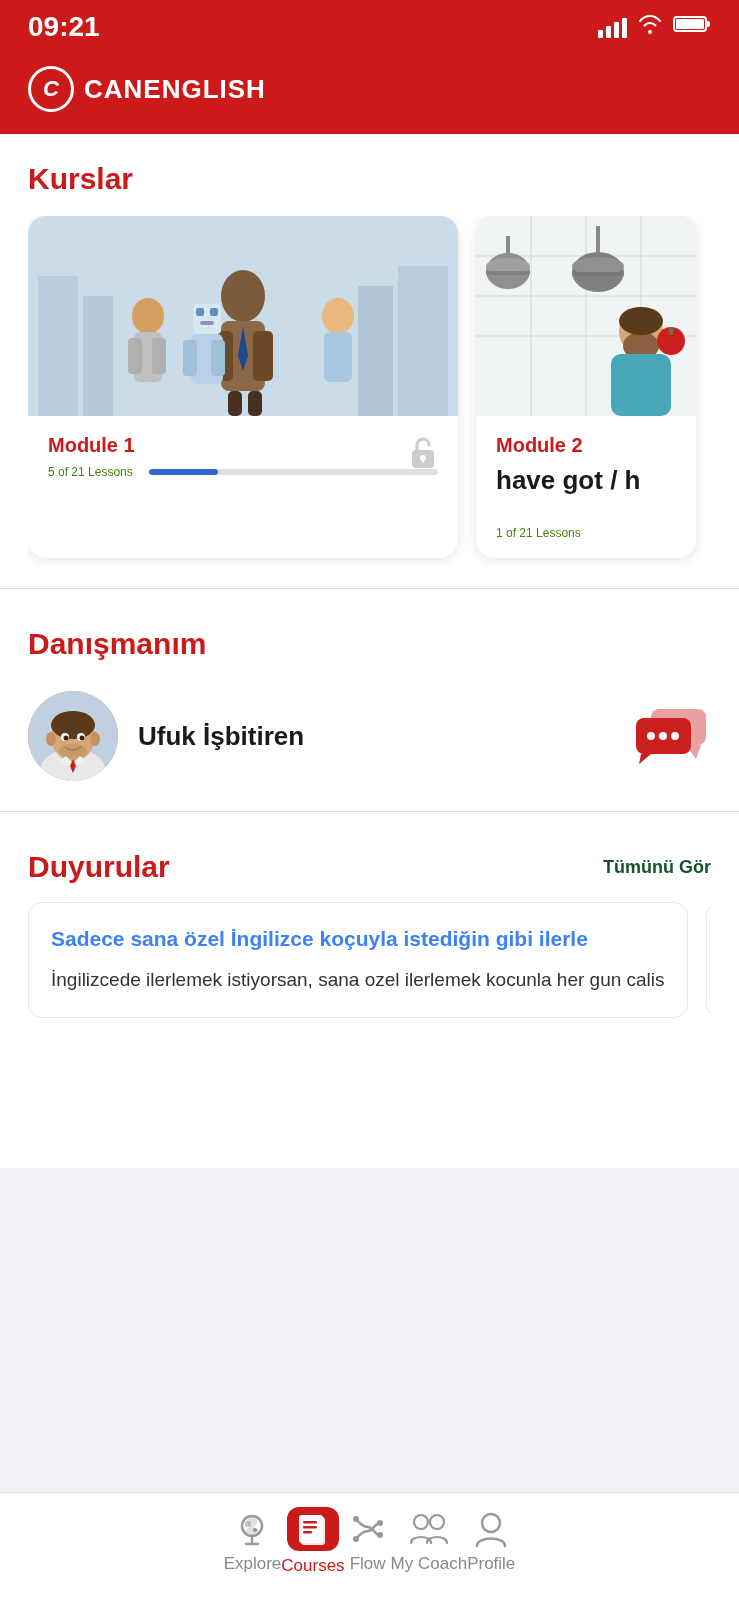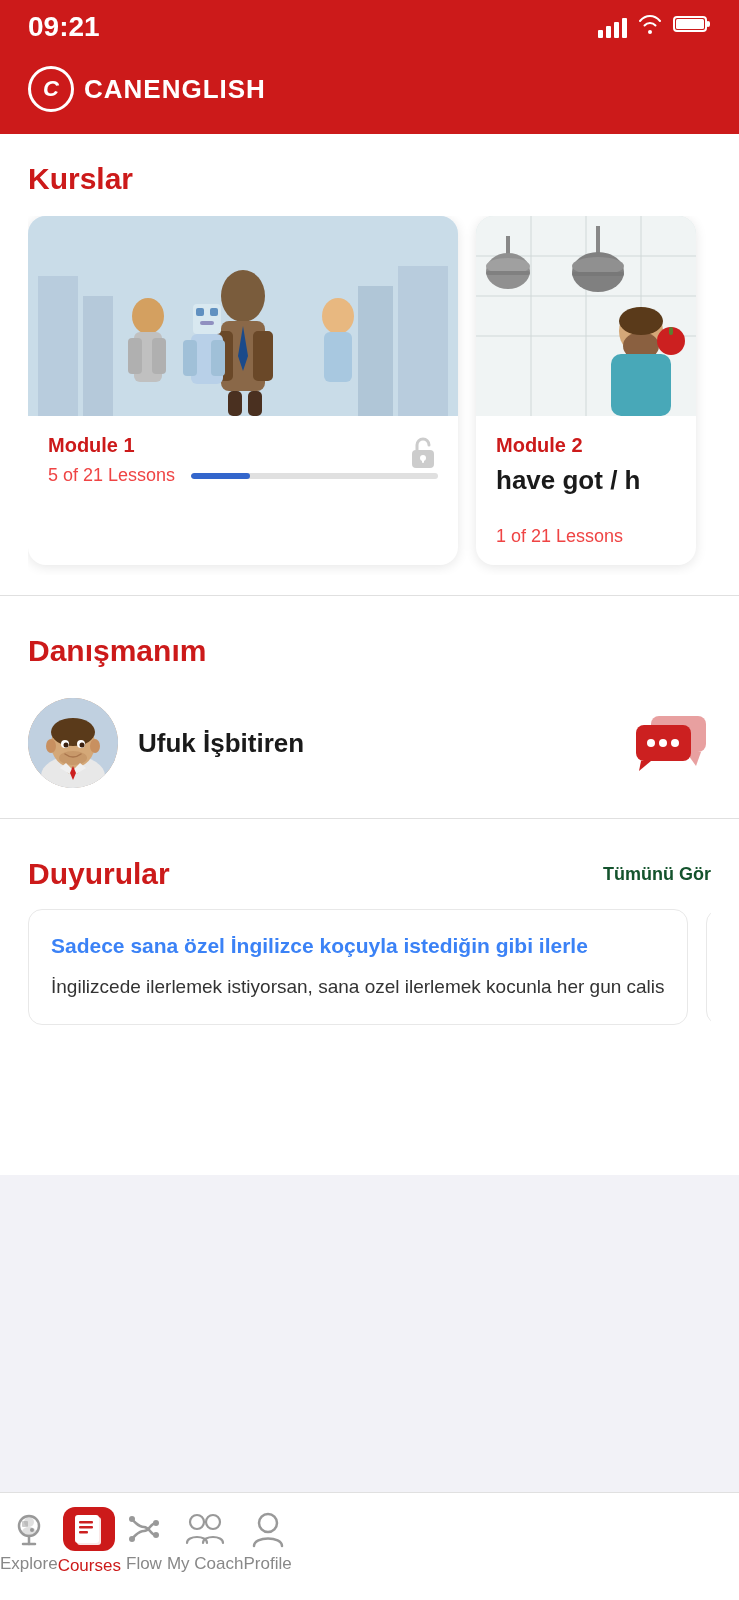--- a/index.html
+++ b/index.html
@@ -166,22 +166,22 @@
       right: 20px;
       font-size: 32px;
       color: #bbb;
     }
     .progress-row {
       display: flex;
       align-items: center;
       justify-content: space-between;
     }
     .lessons-count {
-      font-size: 18px;
-      color: #ef4444;
+      font-size: 12px;
+      color: #4d7c0f;
     }
     .progress-bar-wrap {
       flex: 1;
       margin-left: 16px;
       height: 6px;
       background: #e0e0e0;
       border-radius: 3px;
       overflow: hidden;
     }
     .progress-bar-fill {
@@ -286,21 +286,21 @@
     
     .bottom-nav {
       position: fixed;
       bottom: 0;
       left: 0;
       width: 739px;
       background: #fff;
       border-top: 1px solid #e0e0e0;
       display: flex;
       align-items: center;
-      justify-content: flex-start;
+      justify-content: center;
       padding: 14px 0 24px 0;
       z-index: 100;
     }
     .nav-item {
       display: flex;
       flex-direction: column;
       align-items: center;
       gap: 5px;
       cursor: pointer;
     }

